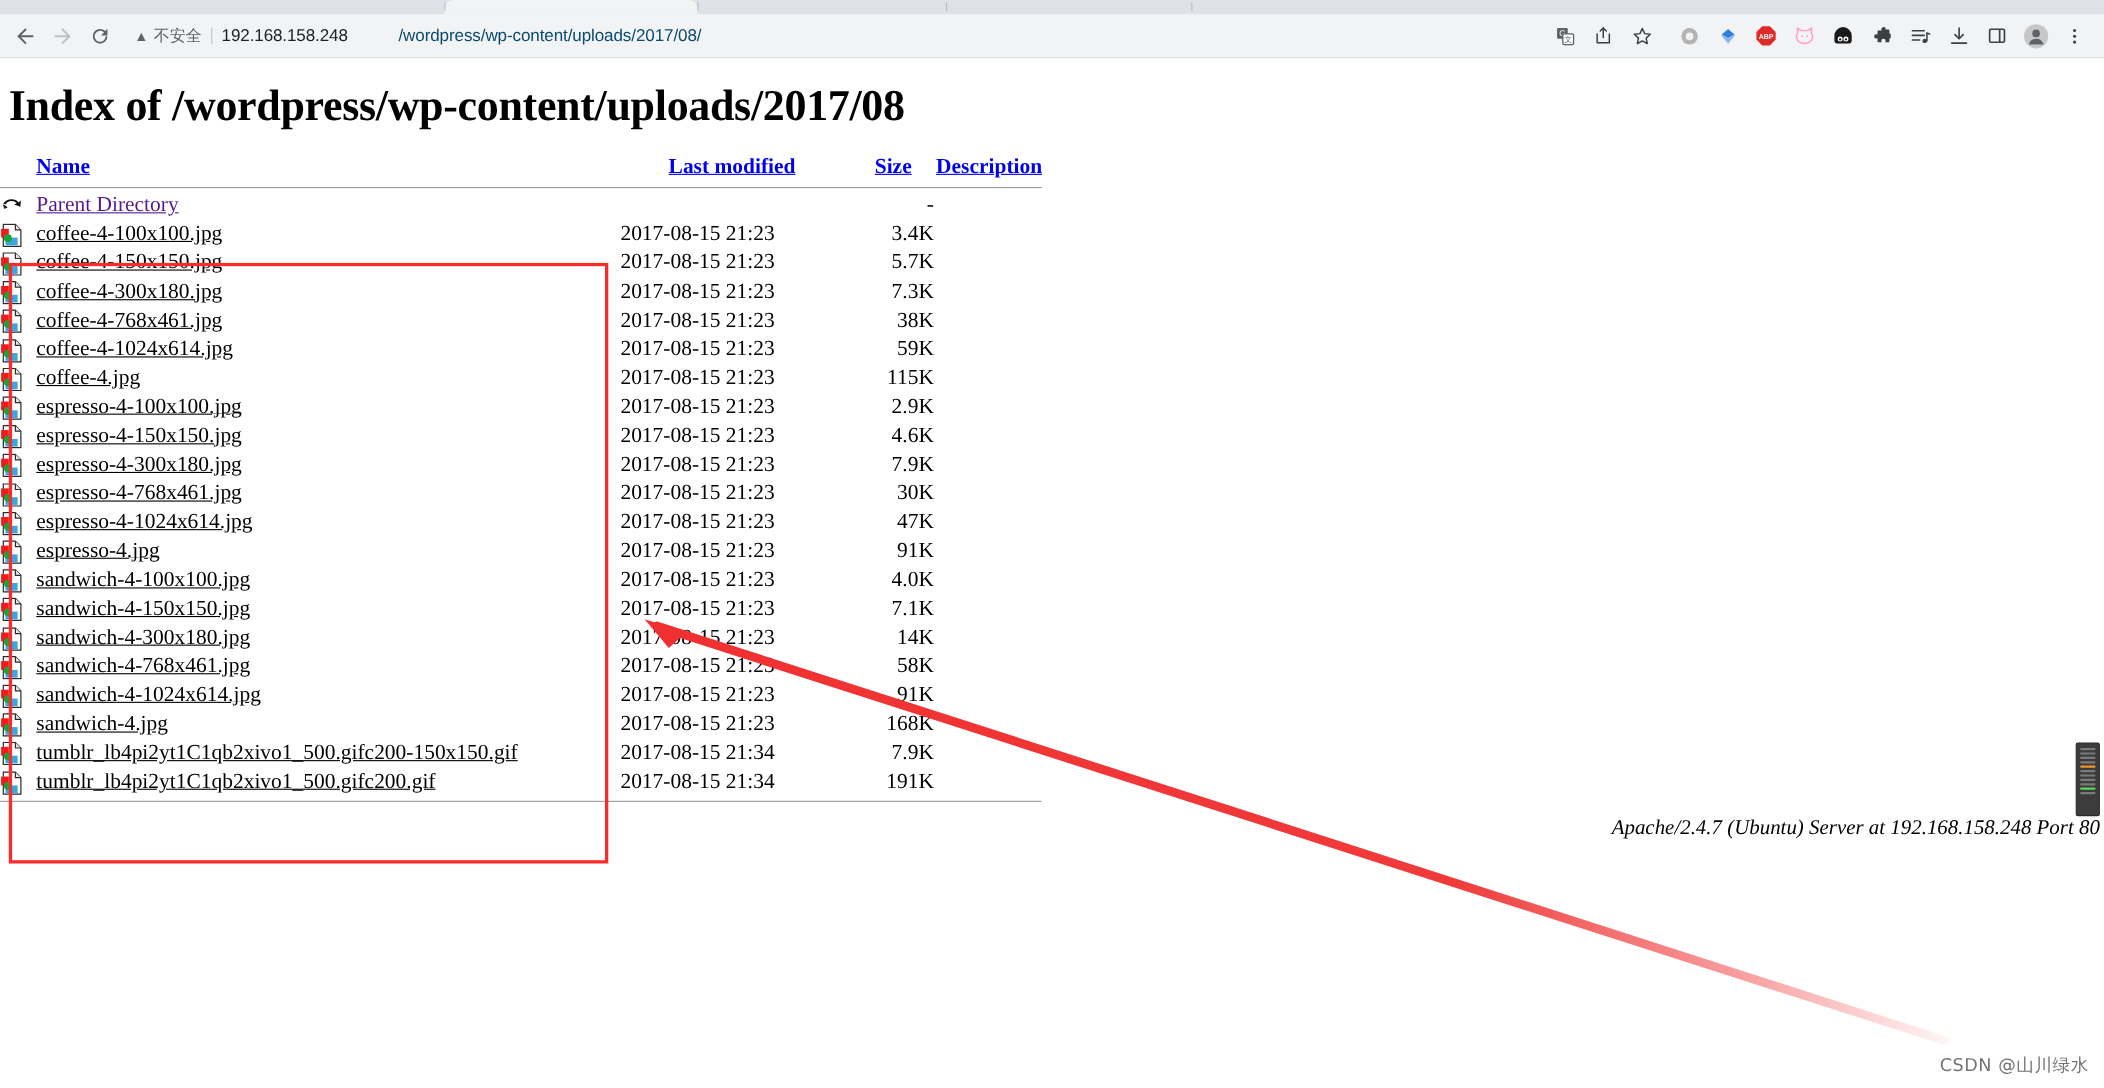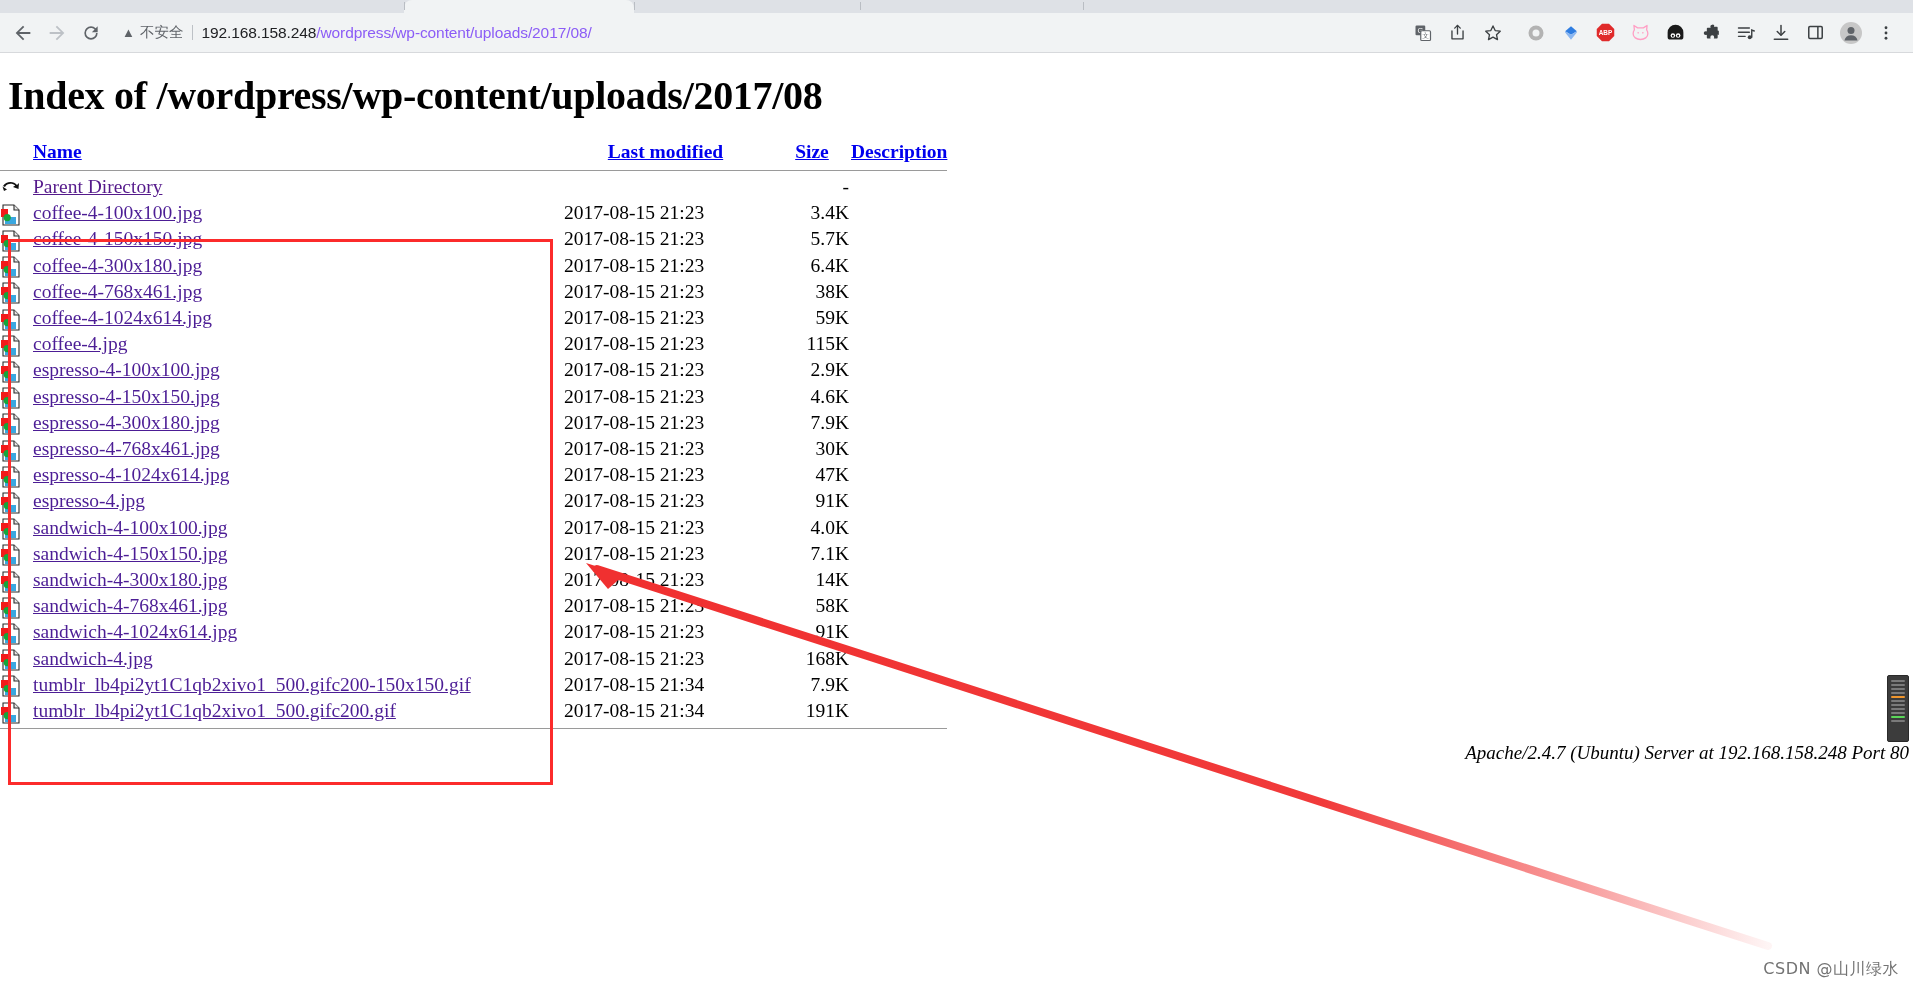--- a/index.html
+++ b/index.html
@@ -79,21 +79,21 @@
     margin: 0 8px 0 9px; flex: 0 0 auto;
   }
   #url-text {
     font-size: 15.5px;
     color: #202124;
     white-space: nowrap;
     overflow: hidden;
     letter-spacing: -0.1px;
   }
   #url-text .url-host { color: #202124; }
-  #url-text .url-path { color: #8b5cf6; }
+  #url-text .url-path { color: #0c4a6e; padding-left: 46px; }
 
   .tool-icons { display: flex; align-items: center; flex: 0 0 auto; }
   .ticon {
     width: 31px; height: 31px;
     display: flex; align-items: center; justify-content: center;
     border-radius: 50%;
     flex: 0 0 auto;
     margin: 0 2px;
   }
   .omni-group {
@@ -151,21 +151,21 @@
   .rule-row td { padding: 0; }
   .rule-row hr {
     border: none;
     border-top: 1px solid #9a9a9a;
     margin: 4px 0 3px 0;
     height: 0;
   }
 
   .frow td { height: 26.2px; line-height: 26.2px; }
   .fname a {
-    color: #4c1d95;
+    color: #000000;
     text-decoration: underline;
     white-space: nowrap;
     font-size: 19.5px;
   }
   .fname a.visited { color: #551a8b; }
   .fdate { text-align: left; white-space: nowrap; padding-left: 6px !important; }
   .fsize { text-align: right; white-space: nowrap; padding-right: 2px !important; }
   .fdesc { text-align: left; }
 
   
@@ -457,21 +457,21 @@
         <tr class="frow">
           <td><span class="icn"><svg width="21" height="22" viewBox="0 0 21 22">
                 <path d="M3 1 h11 l5 5 v15 h-16 z" fill="#fff" stroke="#2b2b2b" stroke-width="1.1"></path>
                 <path d="M14 1 v5 h5" fill="#e6e6e6" stroke="#2b2b2b" stroke-width="1.1"></path>
                 <rect x="1" y="5" width="7" height="8" fill="#f21a1a"></rect>
                 <rect x="5" y="13" width="11" height="7" fill="#3aa7e0"></rect>
                 <circle cx="7.2" cy="13.6" r="3.6" fill="#15a63a"></circle>
               </svg></span></td>
           <td class="fname"><a href="#">coffee-4-300x180.jpg</a></td>
           <td class="fdate">2017-08-15 21:23</td>
-          <td class="fsize">6.4K</td>
+          <td class="fsize">7.3K</td>
           <td class="fdesc"></td>
         </tr>
         <tr class="frow">
           <td><span class="icn"><svg width="21" height="22" viewBox="0 0 21 22">
                 <path d="M3 1 h11 l5 5 v15 h-16 z" fill="#fff" stroke="#2b2b2b" stroke-width="1.1"></path>
                 <path d="M14 1 v5 h5" fill="#e6e6e6" stroke="#2b2b2b" stroke-width="1.1"></path>
                 <rect x="1" y="5" width="7" height="8" fill="#f21a1a"></rect>
                 <rect x="5" y="13" width="11" height="7" fill="#3aa7e0"></rect>
                 <circle cx="7.2" cy="13.6" r="3.6" fill="#15a63a"></circle>
               </svg></span></td>

